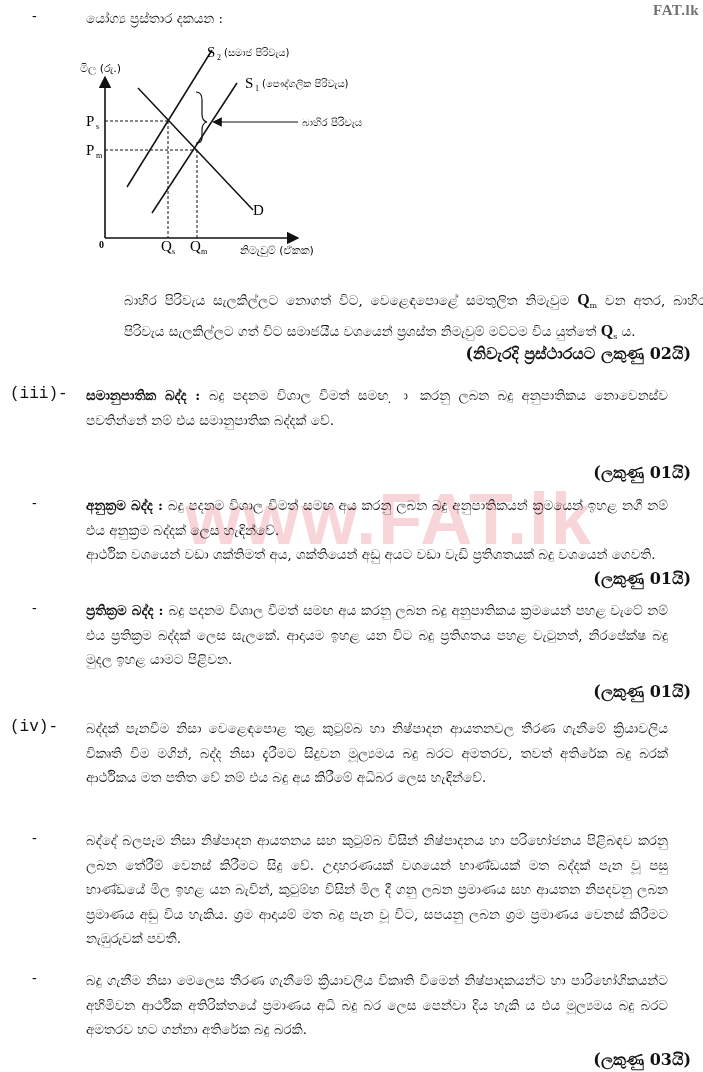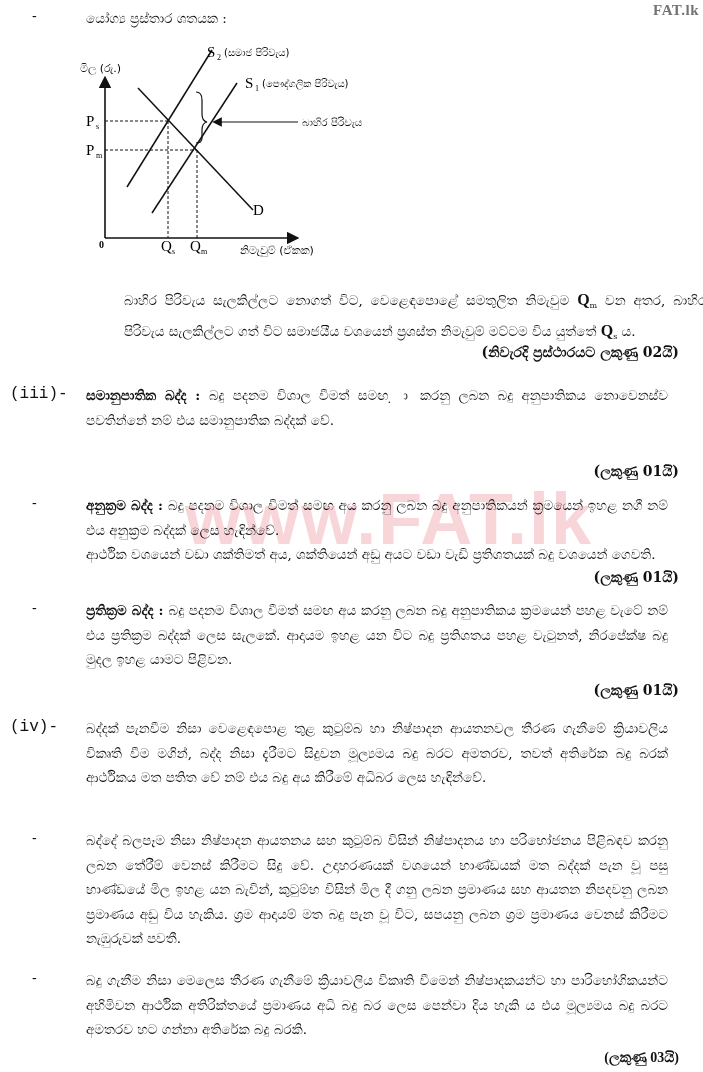--- a/index.html
+++ b/index.html
@@ -24,36 +24,36 @@
     position: absolute; left: 10px; font-size: 16px;
     font-family: Liberation Mono, monospace;
   }
   .dash { position: absolute; left: 32px; font-size: 14px; }
   .para {
     position: absolute; left: 86px; width: 582px;
     font-size: 13.5px; line-height: 24.5px; text-align: justify;
   }
   .para b { font-weight: bold; }
   .marks {
-    position: absolute; right: 24px; font-size: 14px; font-weight: bold;
+    position: absolute; right: 12px; font-size: 16px; font-weight: bold;
   }
   .sub { font-size: 8px; vertical-align: -3px; }
   .qm { font-family: "Liberation Serif", serif; font-size: 16px; font-weight: bold; }
   svg text { font-family: "Liberation Serif", serif; }
   .sinh { font-family: "DejaVu Sans", sans-serif; }
 </style>
 </head>
 <body>
 
 <div class="wm-top">FAT.lk</div>
 <div class="wm-center">www.FAT.lk</div>
 
 <div class="block" style="top:8px;">
   <span class="dash" style="top:0;">-</span>
-  <span class="para" style="top:-2px;">යෝග්‍ය ප්‍රස්තාර ශතයක :</span>
+  <span class="para" style="top:-2px;">යෝග්‍ය ප්‍රස්තාර දකයන :</span>
 </div>
 
 <svg style="position:absolute; left:0; top:0; z-index:1;" width="420" height="270" viewBox="0 0 420 270">
   <defs>
     <marker id="ah" markerWidth="8" markerHeight="8" refX="4" refY="4" orient="auto">
       <path d="M0,0 L8,4 L0,8 z" fill="#111"></path>
     </marker>
   </defs>
 
   <line x1="105" y1="238" x2="105" y2="82" stroke="#111" stroke-width="1.6" marker-end="url(#ah)"></line>
@@ -139,14 +139,14 @@
 </div>
 
 <div class="block" style="top:830px;">
   <span class="dash" style="top:0;">-</span>
   <div class="para" style="top:-2px;">බද්දේ බලපෑම නිසා නිෂ්පාදන ආයතනය සහ කුටුම්බ විසින් නිෂ්පාදනය හා පරිභෝජනය පිළිබඳව කරනු ලබන තේරීම් වෙනස් කිරීමට සිදු වේ. උදාහරණයක් වශයෙන් භාණ්ඩයක් මත බද්දක් පැන වූ පසු භාණ්ඩයේ මිල ඉහළ යන බැවින්, කුටුම්භ විසින් මිල දී ගනු ලබන ප්‍රමාණය සහ ආයතන නිපදවනු ලබන ප්‍රමාණය අඩු විය හැකිය. ශ්‍රම ආදායම් මත බදු පැන වූ විට, සපයනු ලබන ශ්‍රම ප්‍රමාණය වෙනස් කිරීමට නැඹුරුවක් පවතී.</div>
 </div>
 
 <div class="block" style="top:970px;">
   <span class="dash" style="top:0;">-</span>
   <div class="para" style="top:-2px;">බදු ගැනීම නිසා මෙලෙස තීරණ ගැනීමේ ක්‍රියාවලිය විකෘති වීමෙන් නිෂ්පාදකයන්ට හා පාරිභෝගිකයන්ට අහිමිවන ආර්ථික අතිරික්තයේ ප්‍රමාණය අධි බදු බර ලෙස පෙන්වා දිය හැකි ය එය මූල්‍යමය බදු බරට අමතරව හට ගන්නා අතිරේක බදු බරකි.</div>
-  <span class="marks" style="top:80px;font-family:Liberation Serif, serif;">(ලකුණු 03යි)</span>
+  <span class="marks" style="top:80px;">(ලකුණු 03යි)</span>
 </div>
 
 </body></html>

